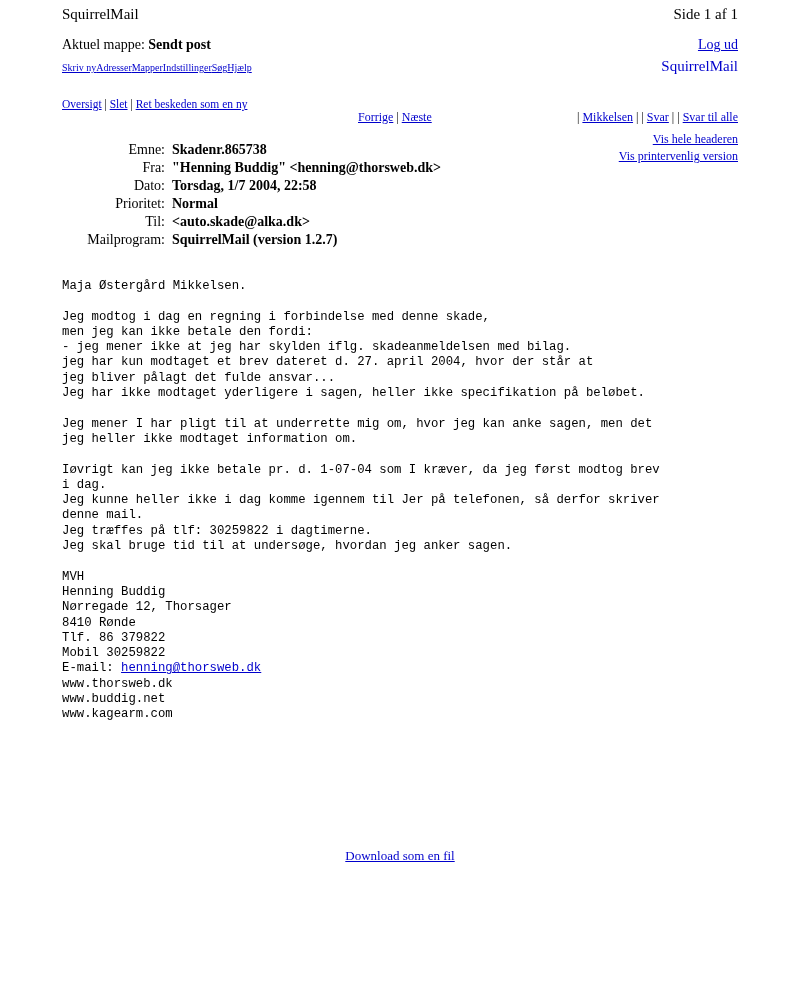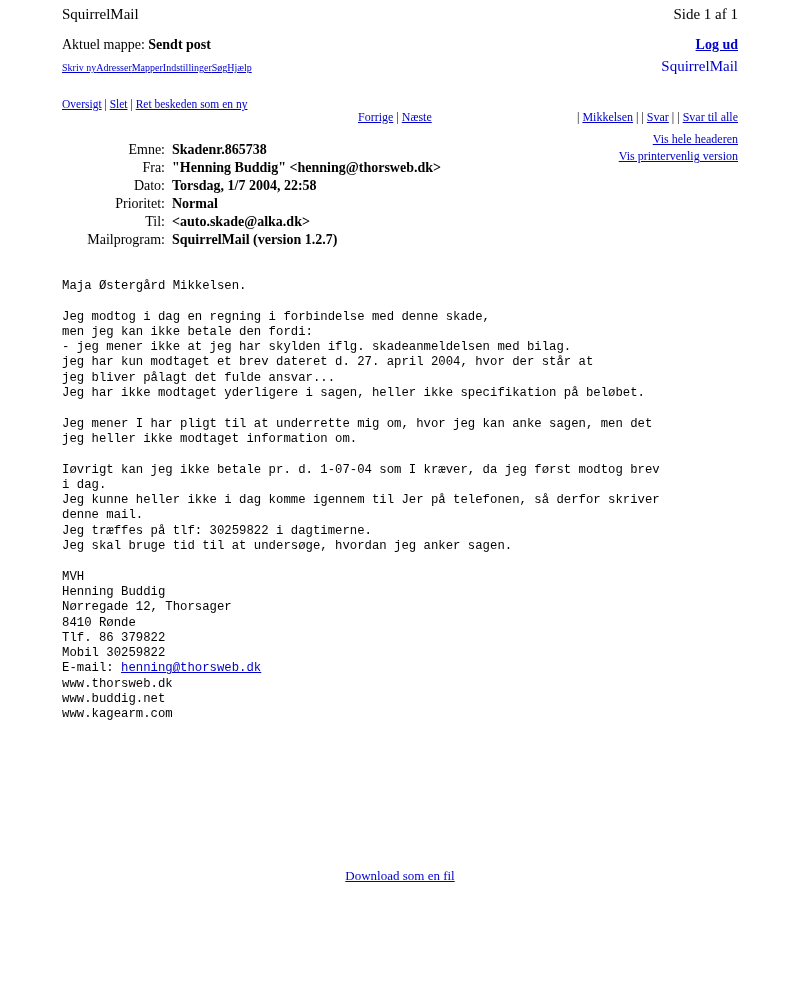--- a/index.html
+++ b/index.html
@@ -41,21 +41,21 @@
 
   
   .folder-row {
     display: flex;
     justify-content: space-between;
     align-items: baseline;
     margin-top: 14px;
   }
   .folder-name { font-weight: bold; }
   .logout {
-    font-weight: bold;
+    font-weight: normal;
     color: #0000cc;
     text-decoration: underline;
     font-size: 14px;
     padding-left: 36px;
   }
 
   
   .nav-row {
     display: flex;
     justify-content: space-between;
@@ -144,21 +144,21 @@
   .msg-body .mail-link {
     color: #0000cc;
     text-decoration: underline;
   }
 
   
   .footer {
     position: absolute;
     left: 0;
     right: 0;
-    top: 868px;
+    top: 848px;
     text-align: center;
     font-size: 13px;
   }
   .footer .link { color: #0000cc; }
 </style>
 </head>
 <body>
 
 <div class="page">
 

